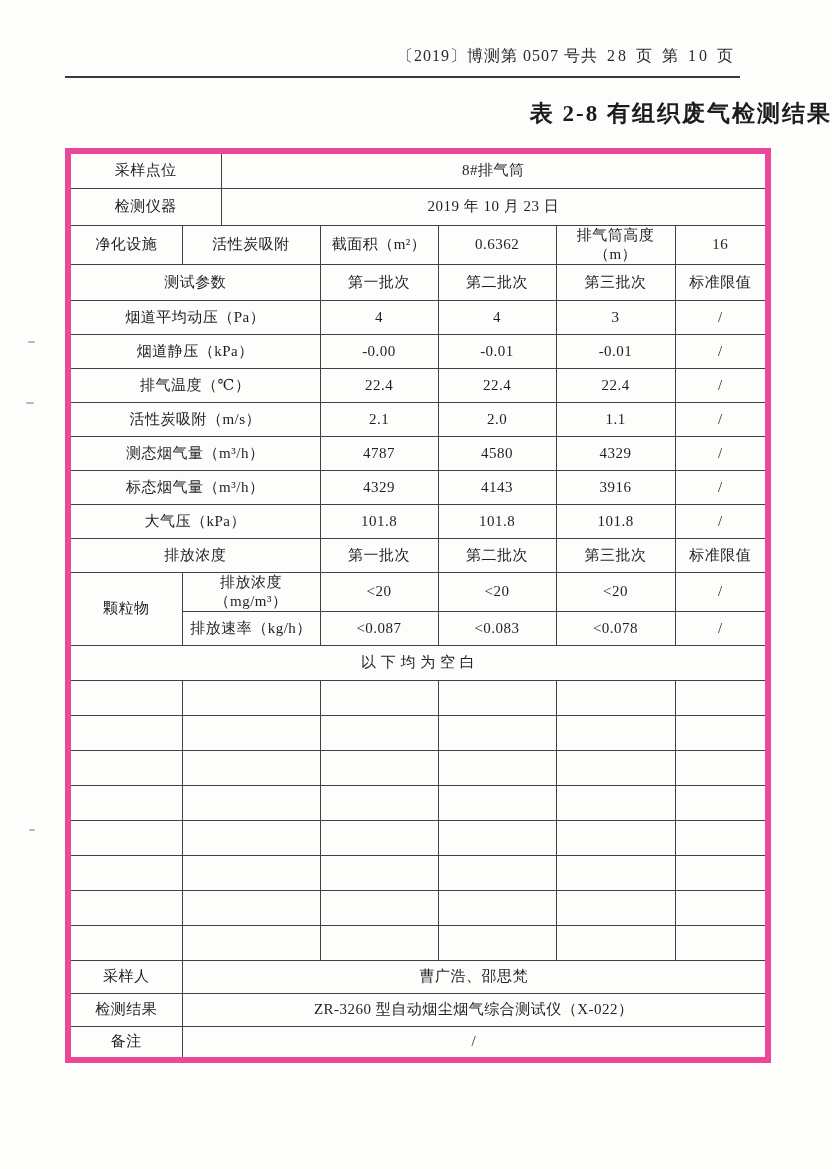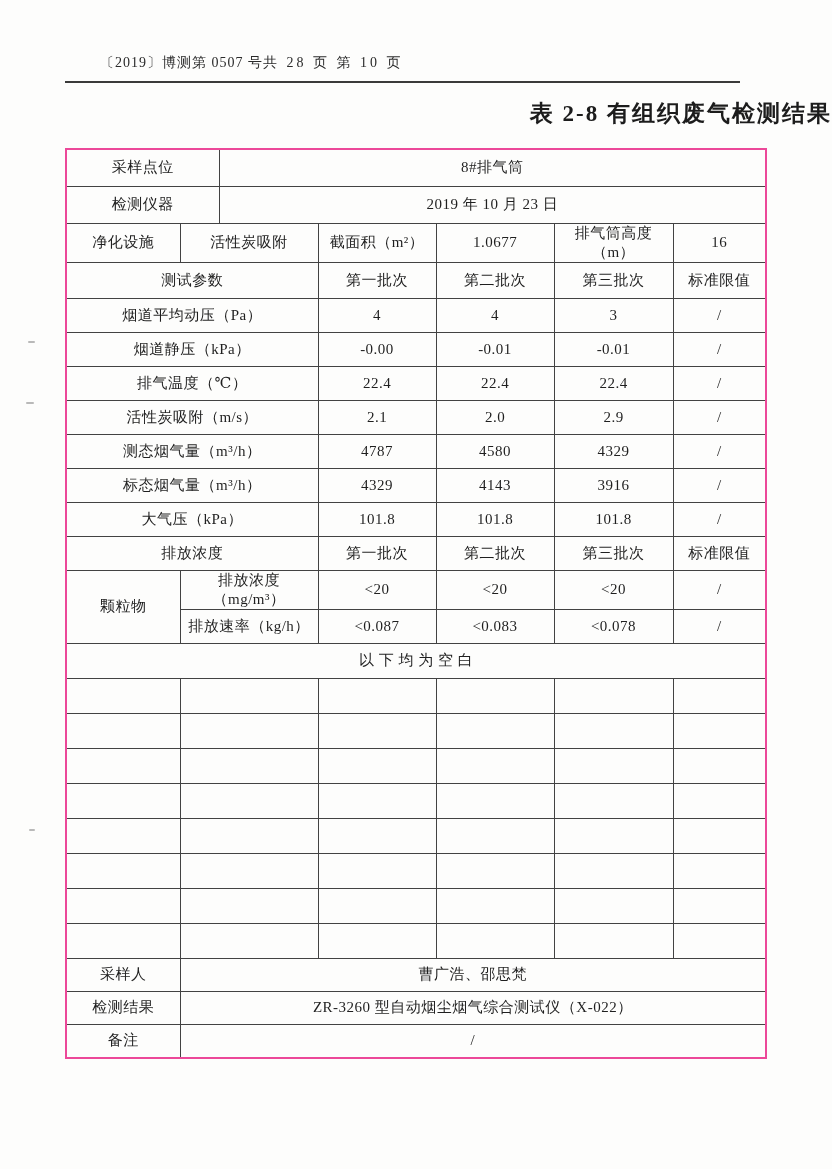--- a/index.html
+++ b/index.html
@@ -13,51 +13,51 @@
     color: #222;
     overflow: hidden;
   }
   
   .running-header {
     position: absolute;
     left: 65px;
     top: 46px;
     width: 675px;
     display: flex;
-    justify-content: flex-start;
+    justify-content: flex-end;
     align-items: flex-end;
     border-bottom: 2px solid #3a3a3a;
     padding-bottom: 9px;
-    font-size: 14px;
+    font-size: 16px;
     letter-spacing: 1px;
     color: #2a2a2a;
   }
   .running-header .doc-no { padding-left: 35px; }
-  .running-header .page-no { padding-right: 4px; letter-spacing: 3px; margin-top: 8px; }
+  .running-header .page-no { padding-right: 4px; letter-spacing: 3px; }
   
   .doc-title {
     position: absolute;
     top: 98px;
     left: 0;
     width: 100%;
     text-align: right;
     font-size: 23px;
     font-weight: bold;
     letter-spacing: 2px;
     color: #1c1c1c;
   }
   
   table.report {
     position: absolute;
     left: 65px;
     top: 148px;
     width: 700px;
     border-collapse: collapse;
     table-layout: fixed;
-    border: 2px solid #ec4899;
+    border: 6px solid #ec4899;
   }
   table.report td {
     border: 1px solid #424242;
     text-align: center;
     vertical-align: middle;
     font-size: 15px;
     color: #1f1f1f;
     padding: 0 2px;
     letter-spacing: 0.5px;
     overflow: hidden;
@@ -113,21 +113,21 @@
 
     <tr class="h37">
       <td colspan="2">检测仪器</td>
       <td colspan="5">2019 年 10 月 23 日</td>
     </tr>
 
     <tr class="h37">
       <td>净化设施</td>
       <td colspan="2">活性炭吸附</td>
       <td>截面积（m²）</td>
-      <td>1.0677</td>
+      <td>0.6362</td>
       <td>排气筒高度（m）</td>
       <td>16</td>
     </tr>
 
     <tr class="h36">
       <td colspan="3">测试参数</td>
       <td>第一批次</td>
       <td>第二批次</td>
       <td>第三批次</td>
       <td>标准限值</td>
@@ -151,21 +151,21 @@
       <td colspan="3">排气温度（℃）</td>
       <td>22.4</td>
       <td>22.4</td>
       <td>22.4</td>
       <td>/</td>
     </tr>
     <tr class="h34">
       <td colspan="3">活性炭吸附（m/s）</td>
       <td>2.1</td>
       <td>2.0</td>
-      <td>2.9</td>
+      <td>1.1</td>
       <td>/</td>
     </tr>
     <tr class="h34">
       <td colspan="3">测态烟气量（m³/h）</td>
       <td>4787</td>
       <td>4580</td>
       <td>4329</td>
       <td>/</td>
     </tr>
     <tr class="h34">

